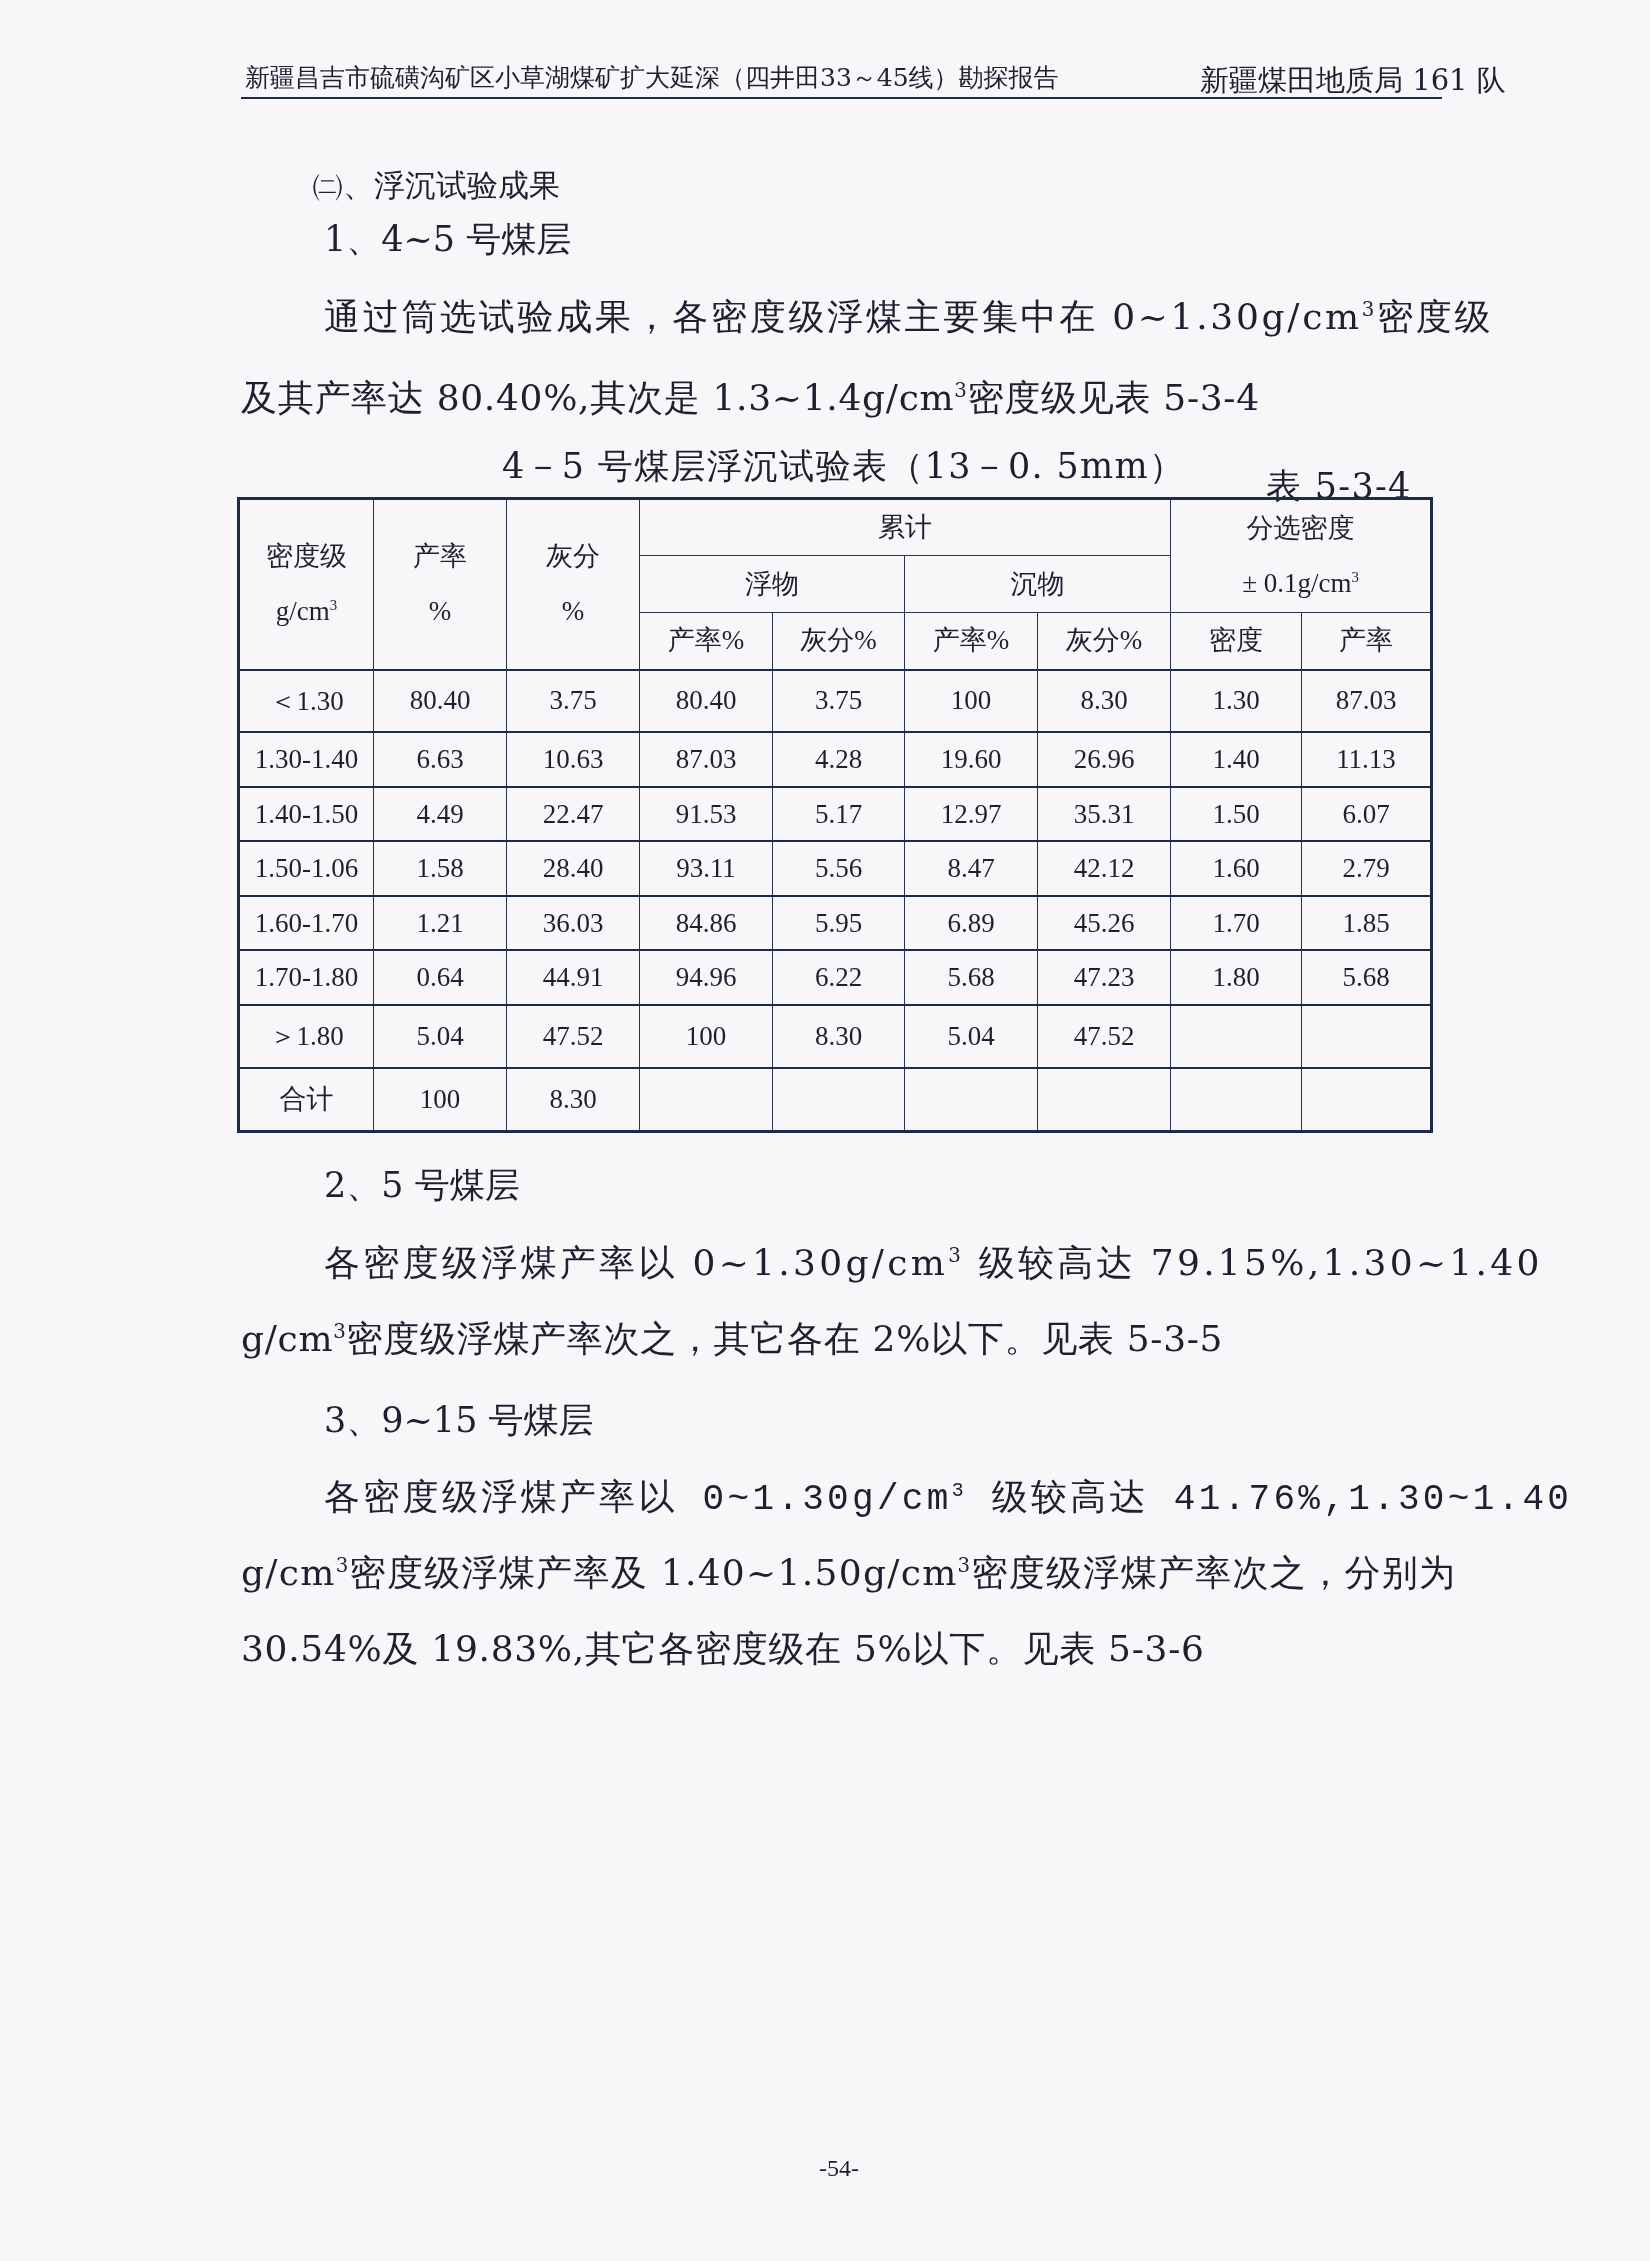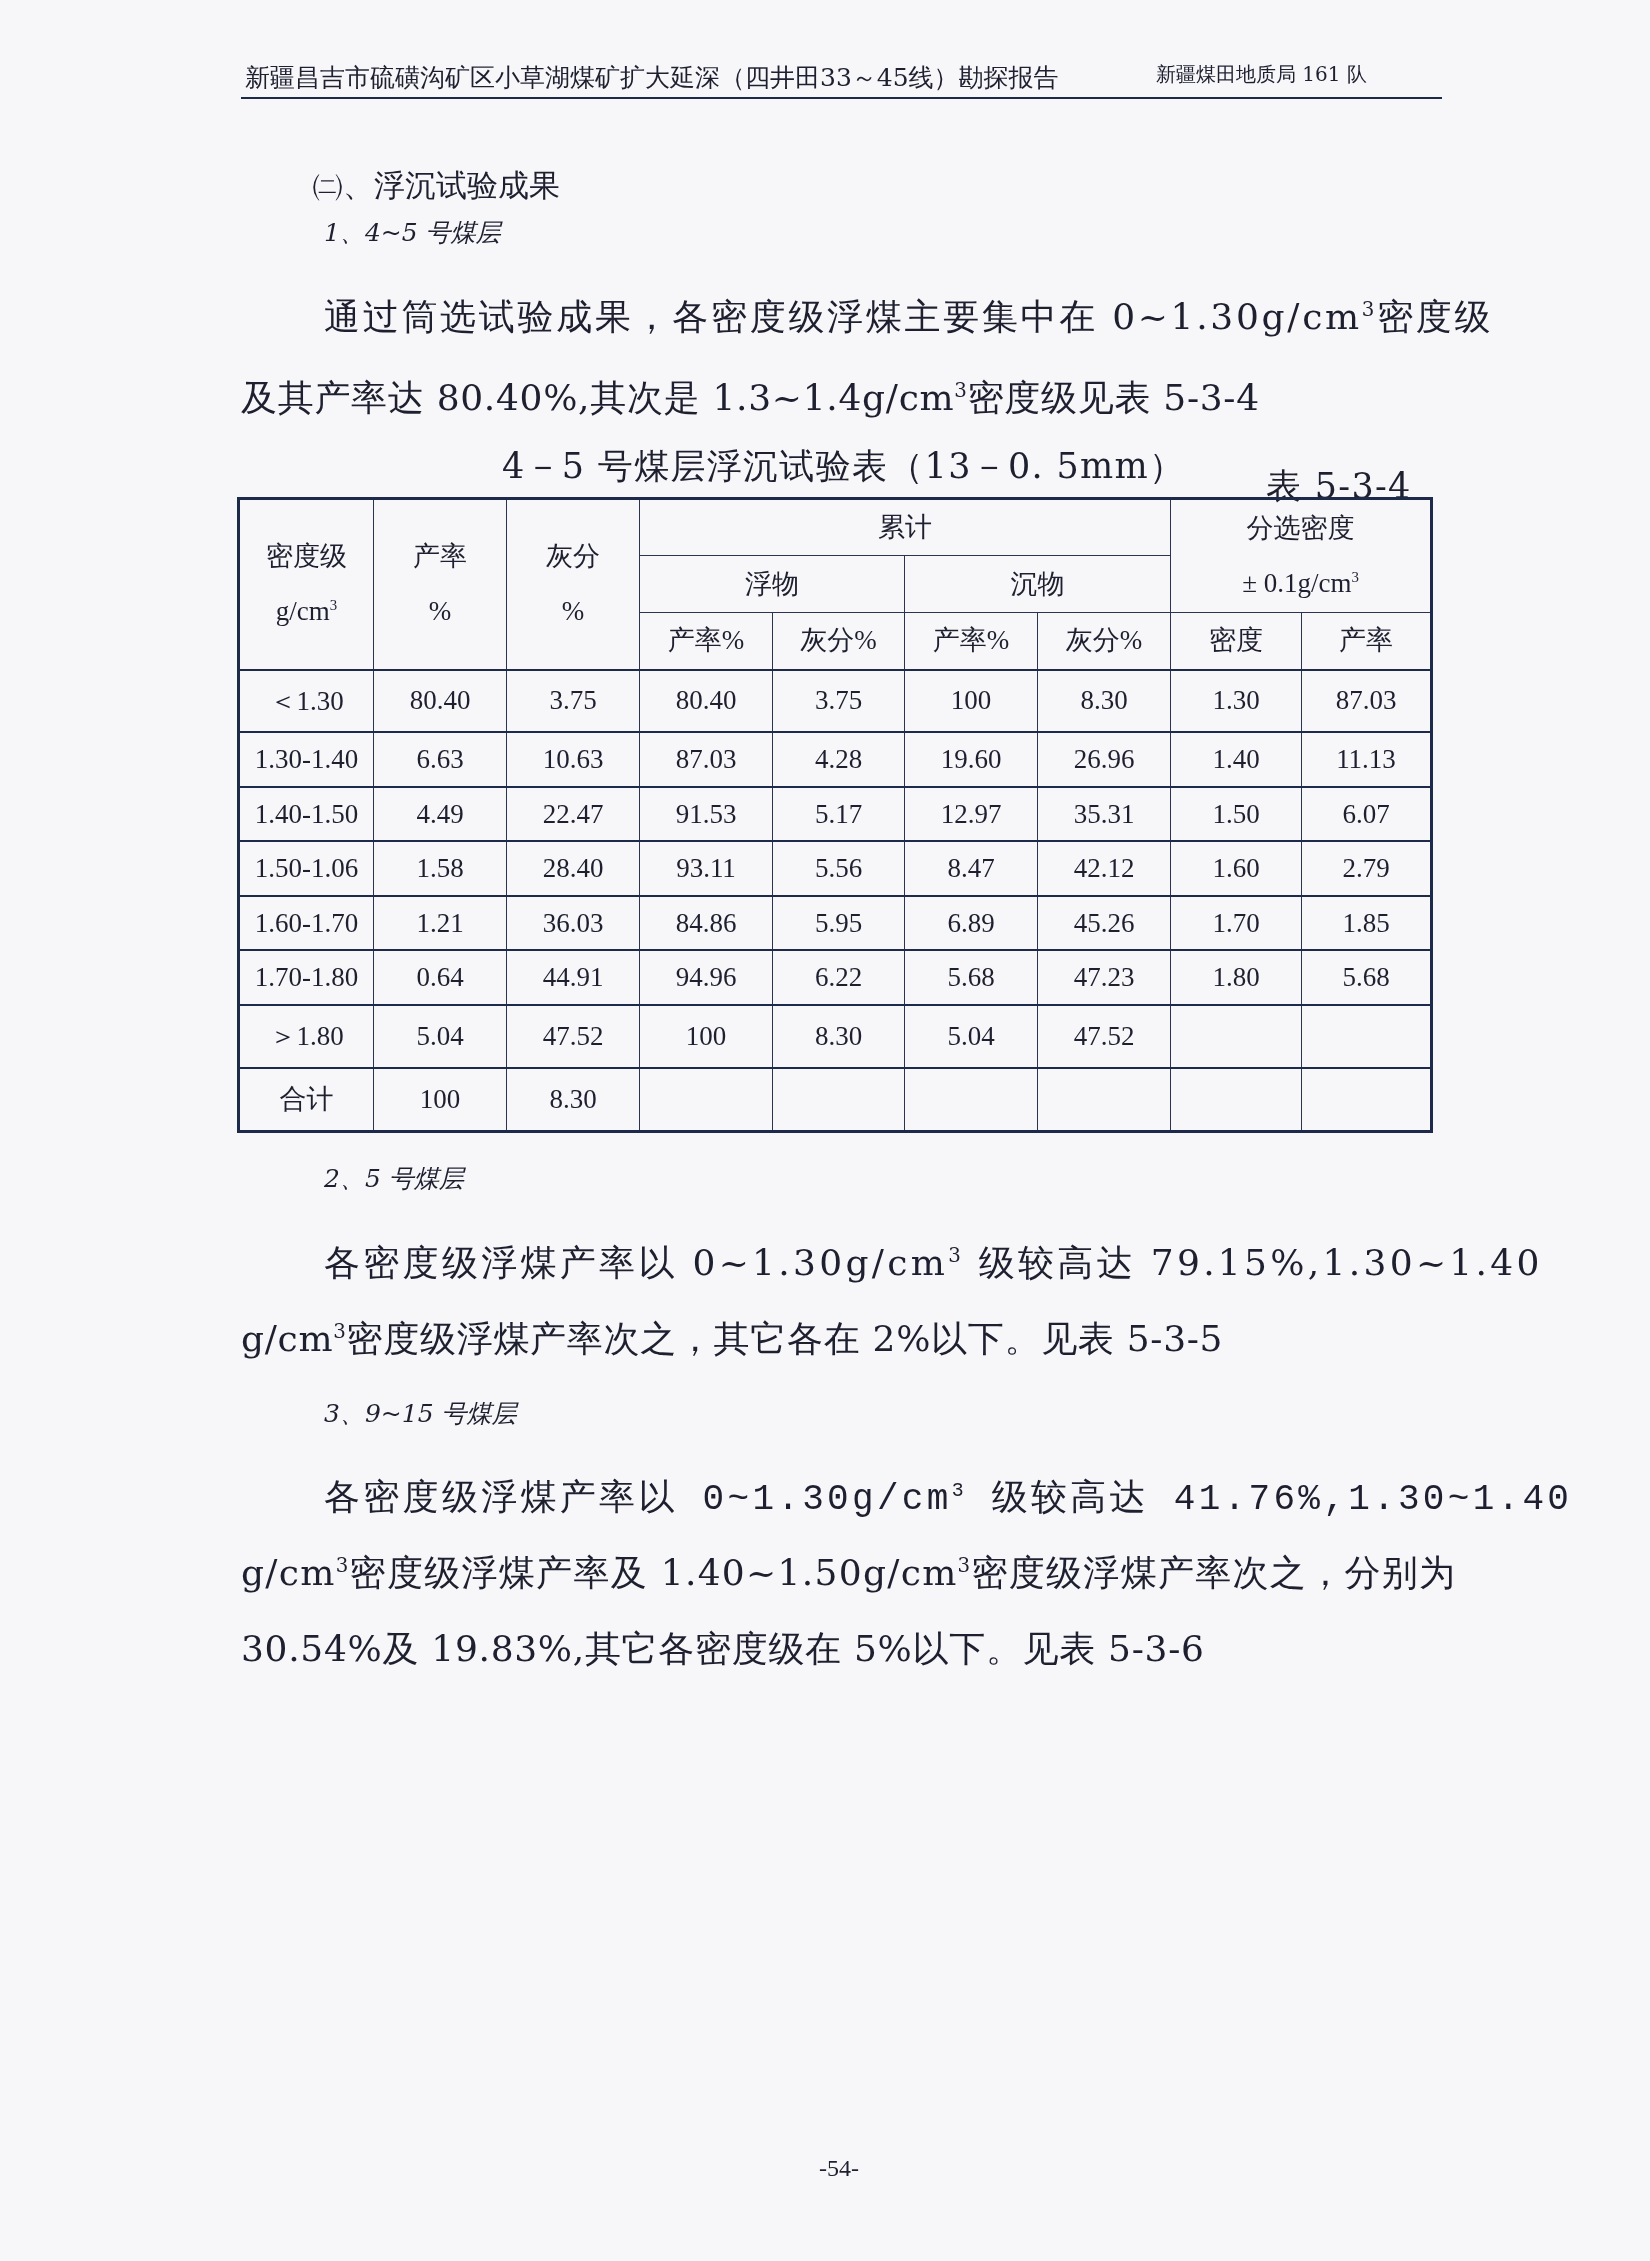--- a/index.html
+++ b/index.html
@@ -6,26 +6,26 @@
   body {
     width: 1651px; height: 2261px;
     background: #f7f7f9;
     position: relative;
     overflow: hidden;
     font-family: "DejaVu Serif", "Liberation Serif", serif;
     color: #1e2030;
   }
   .abs { position: absolute; white-space: nowrap; }
   .header-left { left: 245px; top: 61px; font-size: 25px; letter-spacing: 0px; }
-  .header-right { left: 1156px; top: 61px; font-size: 20px; text-align: center; }
+  .header-right { left: 1200px; top: 61px; font-size: 29px; text-align: center; }
   .header-rule { left: 241px; top: 97px; width: 1201px; height: 0; border-top: 2.7px solid #1e2a4a; }
 
   .sec { font-size: 31px; }
   .sec-2 { left: 312px; top: 145px; margin-top: 20px; }
-  .sub { font-size: 25px; font-style: italic; }
+  .sub { font-size: 35px; }
   .sub-1 { left: 324px; top: 216px; }
   .para { font-size: 36px; letter-spacing: 0.7px; }
   .p1-l1 { left: 324px; top: 293px; letter-spacing: 2.7px; }
   .p1-l2 { left: 241px; top: 374px; }
   .tbl-caption { left: 502px; top: 443px; font-size: 35px; letter-spacing: 1.3px; }
   .tbl-num { left: 1266px; top: 443px; font-size: 35px; letter-spacing: 1.3px; margin-top: 20px; }
 
   sup { font-size: 0.55em; vertical-align: super; line-height: 0; }
 
   table.data {

